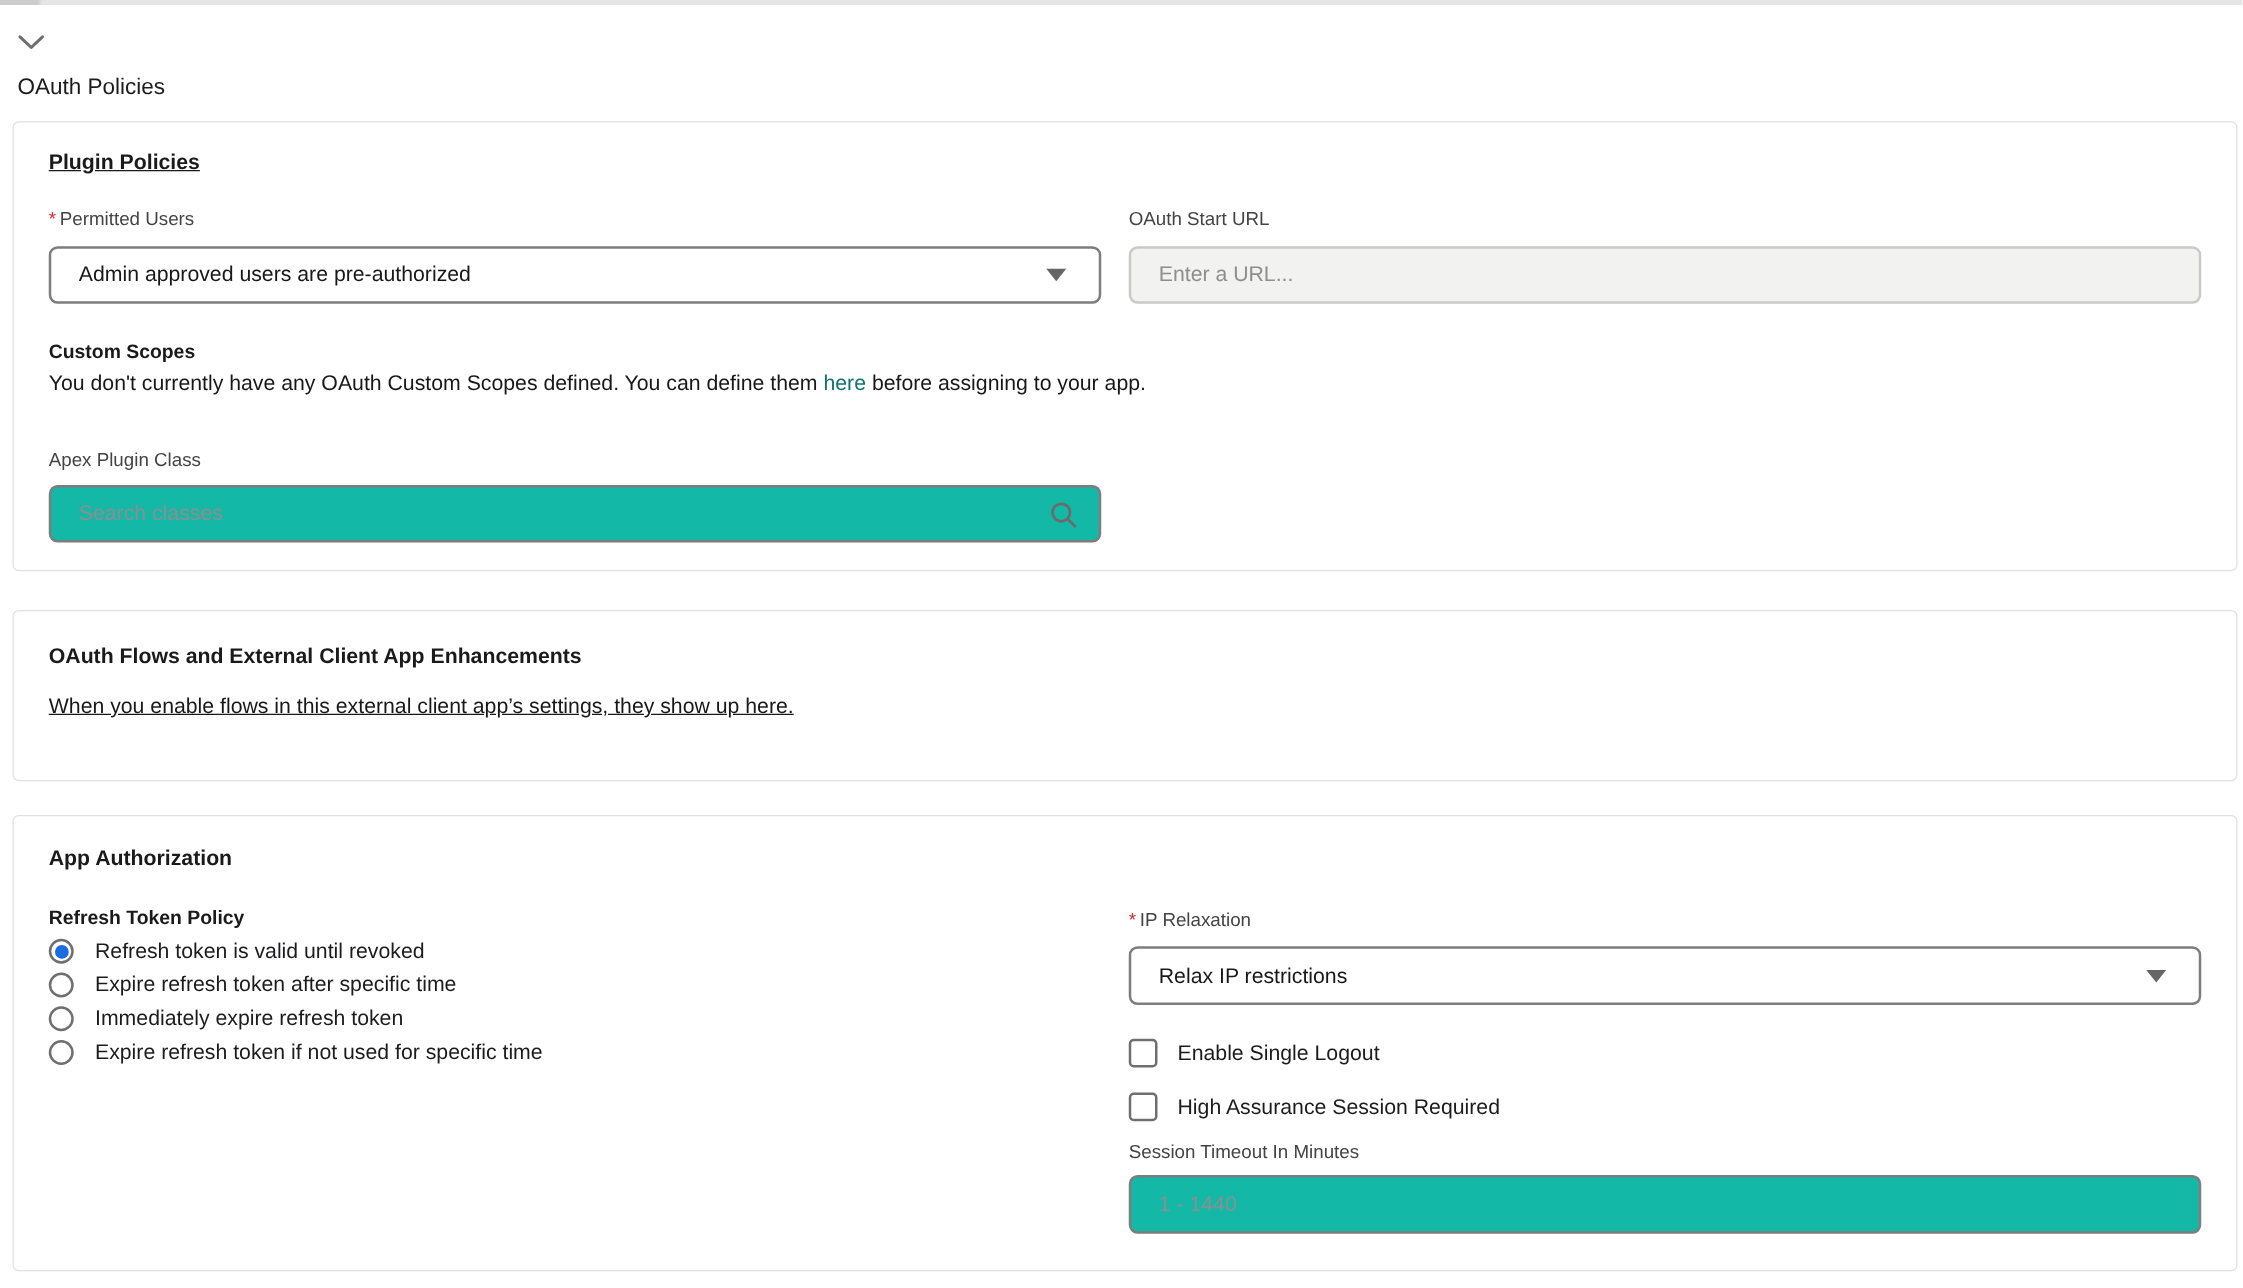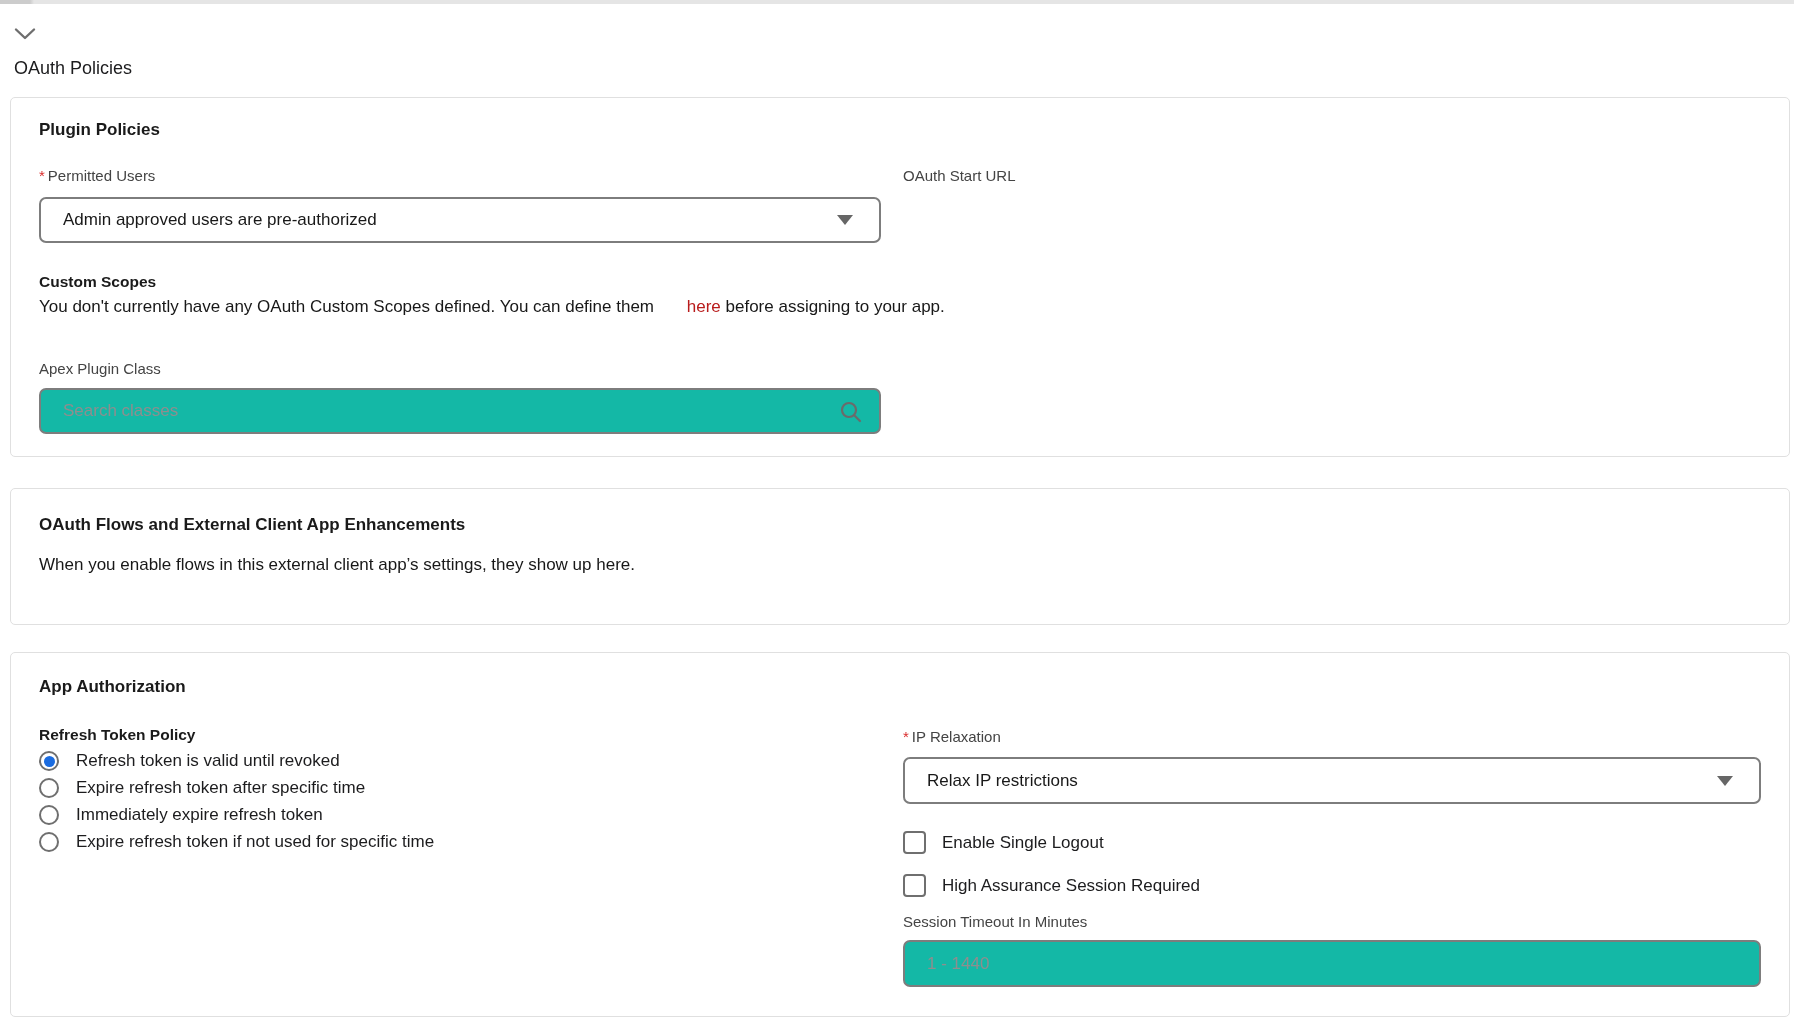--- a/index.html
+++ b/index.html
@@ -58,21 +58,21 @@
     font-size:17px; color:#181818; padding:0 54px 0 22px;
     font-family:"Liberation Sans","DejaVu Sans",sans-serif;
     outline:none; width:842px;
   }
   .text-input::placeholder { color:#8e8e8e; opacity:1; }
   .text-input.disabled { background:#f2f2f1; border-color:#c9c9c7; }
 
   .search-icon-wrap { position:absolute; pointer-events:none; }
 
   .para { position:absolute; font-size:17px; color:#181818; white-space:nowrap; }
-  .para a { color:#b91c1c; text-decoration:none; cursor:pointer;margin-left:28px; }
+  .para a { color:#0f766e; text-decoration:none; cursor:pointer; }
   .sub-heading { position:absolute; font-size:15.5px; font-weight:bold; color:#1a1a1a; }
 
   .radio-group { position:absolute; left:28px; top:98px; display:flex; flex-direction:column; gap:7px; }
   .radio-row { display:flex; align-items:center; gap:17px; height:20px; cursor:pointer; }
   .radio {
     width:20px; height:20px; border-radius:50%;
     border:2px solid #6f6f6f; background:#fff; flex:0 0 auto;
     display:flex; align-items:center; justify-content:center;
   }
   .radio .dot { width:11px; height:11px; border-radius:50%; background:transparent; }
@@ -95,55 +95,56 @@
   <div class="section-header">
     <span class="chev">
       <svg width="22" height="14" viewBox="0 0 22 14">
         <polyline points="2,2.5 11,11 20,2.5" fill="none" stroke="#6e6e6e" stroke-width="2.4" stroke-linecap="round" stroke-linejoin="round"></polyline>
       </svg>
     </span>
     <span class="section-title">OAuth Policies</span>
   </div>
 
   <div class="card card1">
-    <div class="card-heading" style="top:22px;">Plugin Policies</div>
+    <div class="card-heading" style="top:22px;text-decoration:underline;">Plugin Policies</div>
 
     <div class="field-label" style="left:28px; top:69px;">
       <span class="req">*</span>
       <span>Permitted Users</span>
     </div>
     <div class="combobox" style="left:28px; top:99px; width:842px;">
       <span>Admin approved users are pre-authorized</span>
       <span class="caret-down"></span>
     </div>
 
     <div class="field-label" style="left:892px; top:69px;">
       <span>OAuth Start URL</span>
     </div>
+    <input class="text-input disabled" style="left: 892px; top: 99px; width: 858px;" type="text" disabled="" placeholder="Enter a URL...">
 
     <div class="sub-heading" style="left:28px; top:175px;">Custom Scopes</div>
     <div class="para" style="left:28px; top:199px;">
       <span>You don't currently have any OAuth Custom Scopes defined. You can define them </span><a>here</a><span> before assigning to your app.</span>
     </div>
 
     <div class="field-label" style="left:28px; top:262px;">
       <span>Apex Plugin Class</span>
     </div>
     <input class="text-input" style="left: 28px; top: 290px; width: 842px;" type="text" placeholder="Search classes">
     <span class="search-icon-wrap" style="left:828px; top:302px;">
       <svg width="24" height="24" viewBox="0 0 24 24">
         <circle cx="10" cy="10" r="7" fill="none" stroke="#6b6b6b" stroke-width="2.2"></circle>
         <line x1="15.2" y1="15.2" x2="21" y2="21" stroke="#6b6b6b" stroke-width="2.2" stroke-linecap="round"></line>
       </svg>
     </span>
   </div>
 
   <div class="card card2">
     <div class="card-heading" style="top:26px;">OAuth Flows and External Client App Enhancements</div>
-    <div class="para" style="left:28px; top:66px;">When you enable flows in this external client app’s settings, they show up here.</div>
+    <div class="para" style="left:28px; top:66px;text-decoration:underline;">When you enable flows in this external client app’s settings, they show up here.</div>
   </div>
 
   <div class="card card3">
     <div class="card-heading" style="top:24px;">App Authorization</div>
 
     <div class="sub-heading" style="left:28px; top:73px;">Refresh Token Policy</div>
 
     <div class="radio-group">
       <div class="radio-row checked">
         <span class="radio">

